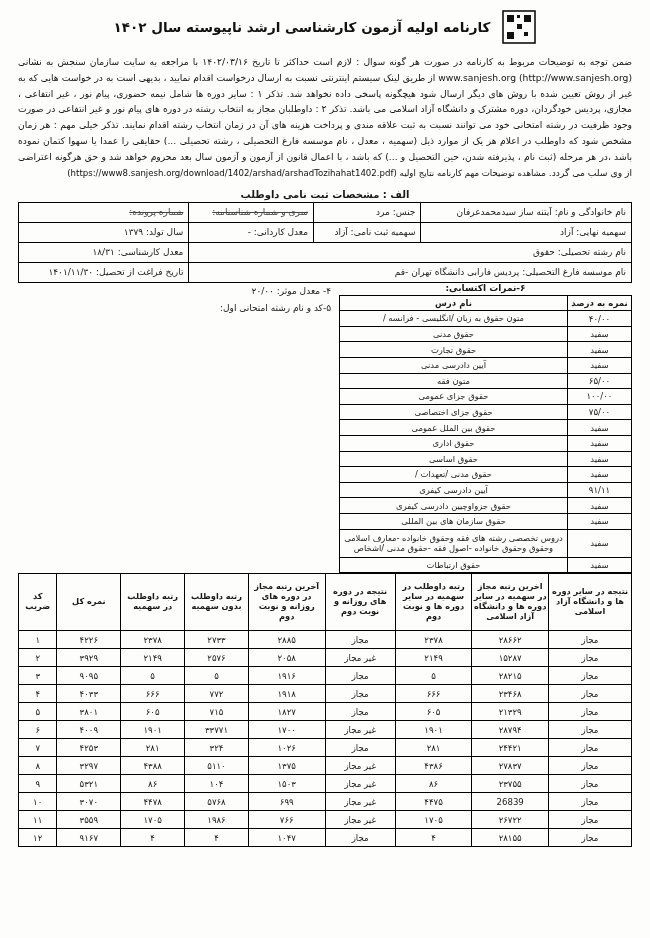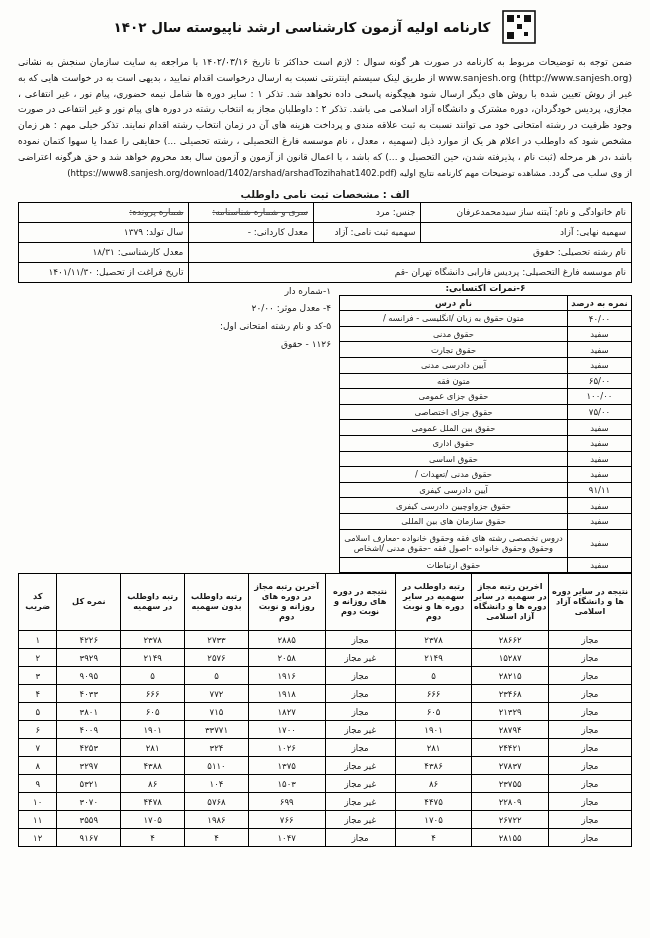--- a/index.html
+++ b/index.html
@@ -294,24 +294,22 @@
             </tr>
         <tr>
               <td>سفید</td>
               <td class="course">حقوق ارتباطات</td>
             </tr>
       </tbody>
         </table>
     </div>
 
     <div class="right-col">
-      <div class="ln">۱-شماره دار</div>
       <div class="ln">۴- معدل موثر: ۲۰/۰۰</div>
       <div class="ln">۵-کد و نام رشته امتحانی اول:</div>
-      <div class="ln">۱۱۲۶ - حقوق</div>
     </div>
   </div>
 
   <table class="results">
     <colgroup>
       <col style="width:13%">
         <col style="width:12%">
         <col style="width:12%">
         <col style="width:11%">
       <col style="width:12%">
@@ -426,21 +424,21 @@
       <td>۸۶</td>
       <td>غیر مجاز</td>
       <td>۱۵۰۳</td>
       <td>۱۰۴</td>
       <td>۸۶</td>
       <td>۵۳۲۱</td>
       <td>۹</td>
     </tr>
     <tr>
       <td>مجاز</td>
-      <td>۲۲۸۰۹</td>
+      <td>26839</td>
       <td>۴۴۷۵</td>
       <td>غیر مجاز</td>
       <td>۶۹۹</td>
       <td>۵۷۶۸</td>
       <td>۴۴۷۸</td>
       <td>۳۰۷۰</td>
       <td>۱۰</td>
     </tr>
     <tr>
       <td>مجاز</td>

